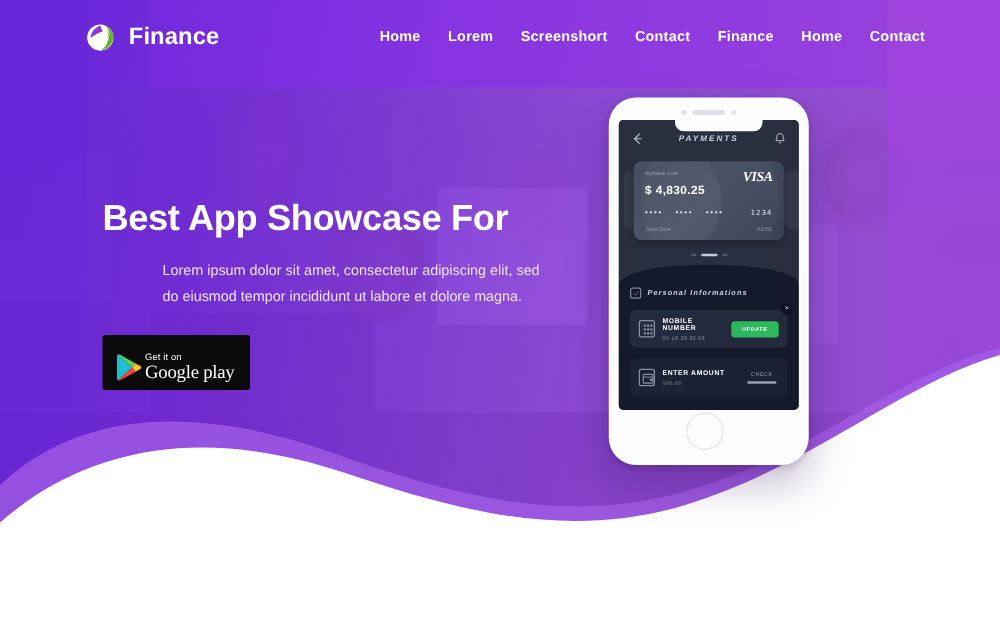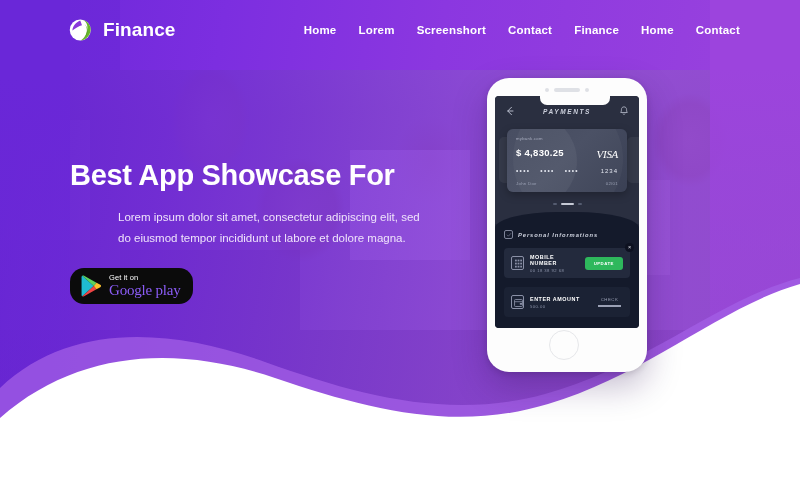--- a/index.html
+++ b/index.html
@@ -97,44 +97,44 @@
     display: flex; align-items: flex-end; gap: 22px;
   }
   .nav-link {
     color: #ffffff; font-size: 11.5px; font-weight: 700;
     text-decoration: none; letter-spacing: .2px; white-space: nowrap;
     cursor: pointer;
   }
 
   
   .hero-content {
-    position: absolute; left: 70px; top: 158px; z-index: 15; width: 360px;
+    position: absolute; left: 82px; top: 158px; z-index: 15; width: 360px;
   }
   .hero-title {
     color: #ffffff;
     font-size: 29px; font-weight: 700; line-height: 1.22;
     letter-spacing: -.3px;
   }
   .hero-sub {
     margin-top: 14px;
     color: #efe3fb; font-size: 11.5px; line-height: 1.75; font-weight: 400;
     max-width: 320px;
     margin-left: 48px;
   }
   .store-row { display: flex; gap: 14px; margin-top: 20px; }
   .store-btn {
-    display: flex; align-items: center; gap: 7px;
-    background: #0b0b0b; border-radius: 14px;
-    padding: 6px 12px 6px 10px; cursor: pointer;
+    display: flex; align-items: center; gap: 2px;
+    background: #0b0b0b; border-radius: 2px;
+    padding: 14px 12px 6px 10px; cursor: pointer;
     min-width: 105px;
   }
   .store-icon { width: 22px; height: 24px; flex: none; }
   .store-txt { display: flex; flex-direction: column; line-height: 1; }
   .store-small { color: #fff; font-size: 7.5px; letter-spacing: .1px; margin-bottom: 2px; }
-  .store-big { color: #8b5cf6; font-size: 14.5px; font-weight: 500; letter-spacing: -.2px; }
+  .store-big { color: #ffffff; font-size: 14.5px; font-weight: 500; letter-spacing: -.2px; }
   .gp-big { font-family: "Liberation Serif", serif; font-size: 15px; font-weight: 400; }
 
   
   .phone {
     position: absolute; left: 487px; top: 78px; z-index: 10;
     width: 160px; height: 294px;
     background: #fdfdfd;
     border-radius: 22px;
     box-shadow: 0 14px 34px rgba(40,10,80,.28), 0 2px 6px rgba(0,0,0,.14);
   }
@@ -194,22 +194,22 @@
     position: absolute; left: 4px; top: 8px; width: 18px; height: 46px;
     border-radius: 5px; background: rgba(255,255,255,.055); z-index: 0;
   }
   .card-ghost-r {
     position: absolute; right: -10px; top: 8px; width: 22px; height: 46px;
     border-radius: 5px; background: rgba(255,255,255,.055); z-index: 0;
   }
   .card-inner { position: relative; z-index: 2; padding: 7px 9px; height: 100%; }
   .card-bank { color: #a9aec0; font-size: 4.2px; letter-spacing: .3px; }
   .card-visa {
-    position: absolute; right: 9px; top: 19px;
-    color: #ffffff; font-size: 11px; font-weight: 400;
+    position: absolute; right: 9px; top: 7px;
+    color: #ffffff; font-size: 11px; font-weight: 700;
     font-style: italic; letter-spacing: -.3px;
     font-family: "Liberation Serif", serif;
   }
   .card-amount {
     color: #ffffff; font-size: 9.5px; font-weight: 600;
     letter-spacing: .3px; margin-top: 6px;
   }
   .card-num {
     display: flex; align-items: center; margin-top: 9px;
     color: #e2e5ee; font-size: 6px; letter-spacing: .4px;

